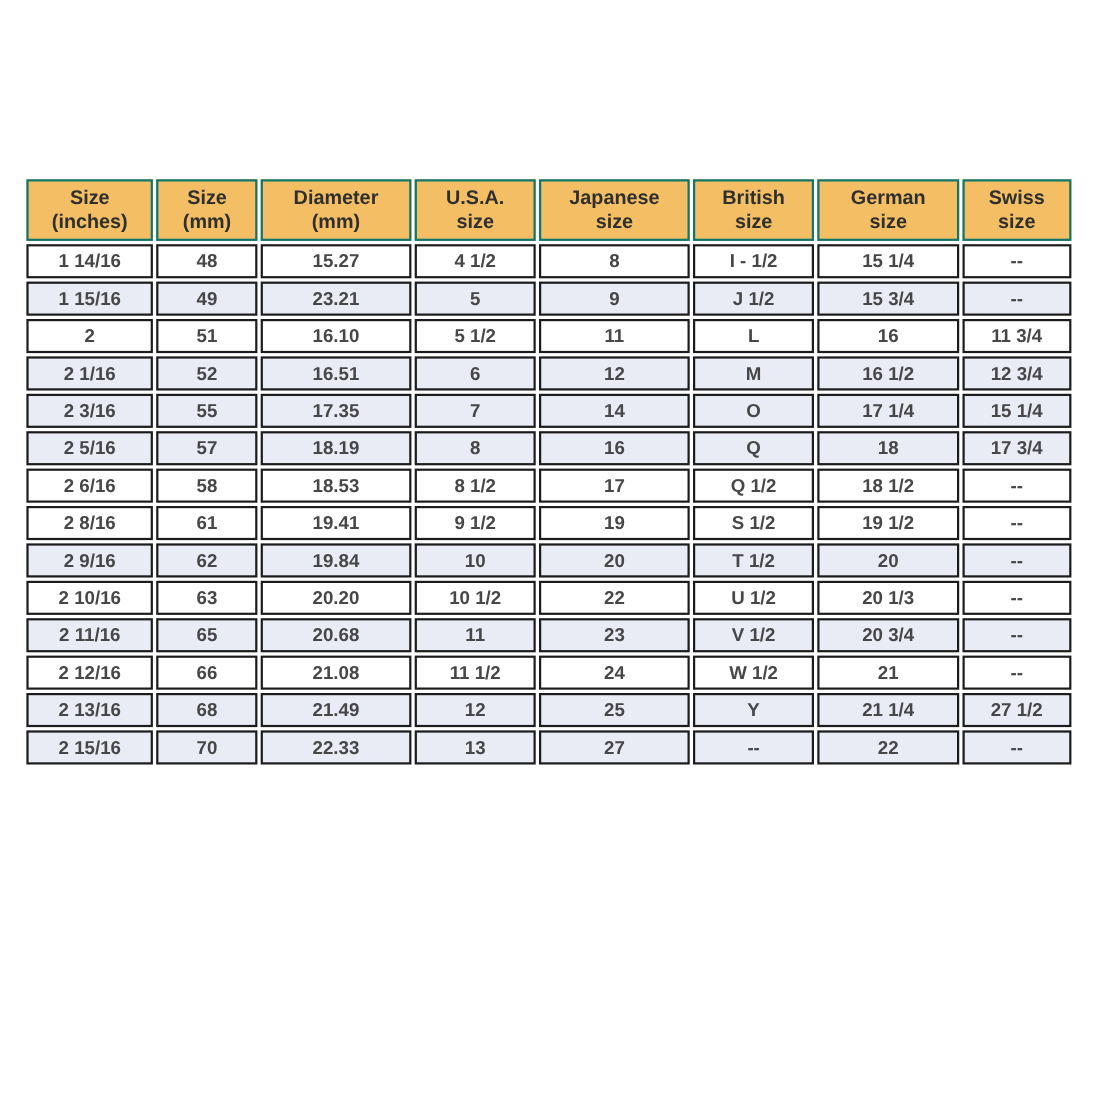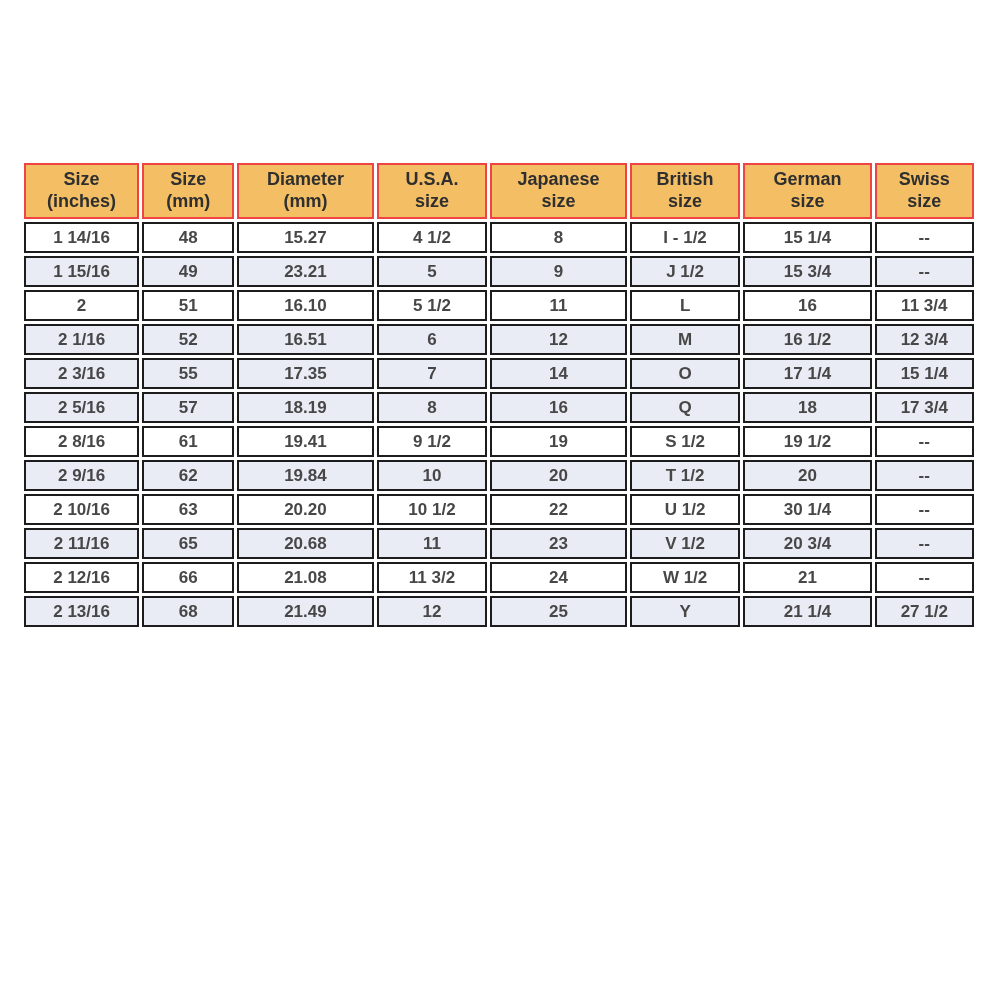--- a/index.html
+++ b/index.html
@@ -25,21 +25,21 @@
   }
   table.size-chart {
     width: 956px;
     table-layout: fixed;
     border-collapse: separate;
     border-spacing: 3px;
     background: #ffffff;
   }
   table.size-chart th {
     background: #F3BE64;
-    border: 2px solid #ef4444;
+    border: 2px solid #0f766e;
     height: 52px;
     font-size: 18px;
     font-weight: bold;
     color: #2f2f2f;
     line-height: 1.2;
     text-align: center;
     vertical-align: middle;
     padding: 0;
   }
   table.size-chart th .hline {
@@ -167,20 +167,30 @@
             <td>2 5/16</td>
             <td>57</td>
             <td>18.19</td>
             <td>8</td>
             <td>16</td>
             <td>Q</td>
             <td>18</td>
             <td>17 3/4</td>
           </tr>
           <tr class="odd">
+            <td>2 6/16</td>
+            <td>58</td>
+            <td>18.53</td>
+            <td>8 1/2</td>
+            <td>17</td>
+            <td>Q 1/2</td>
+            <td>18 1/2</td>
+            <td>--</td>
+          </tr>
+          <tr class="odd">
             <td>2 8/16</td>
             <td>61</td>
             <td>19.41</td>
             <td>9 1/2</td>
             <td>19</td>
             <td>S 1/2</td>
             <td>19 1/2</td>
             <td>--</td>
           </tr>
           <tr class="even">
@@ -193,49 +203,59 @@
             <td>20</td>
             <td>--</td>
           </tr>
           <tr class="odd">
             <td>2 10/16</td>
             <td>63</td>
             <td>20.20</td>
             <td>10 1/2</td>
             <td>22</td>
             <td>U 1/2</td>
-            <td>30 1/4</td>
+            <td>20 1/3</td>
             <td>--</td>
           </tr>
           <tr class="even">
             <td>2 11/16</td>
             <td>65</td>
             <td>20.68</td>
             <td>11</td>
             <td>23</td>
             <td>V 1/2</td>
             <td>20 3/4</td>
             <td>--</td>
           </tr>
           <tr class="odd">
             <td>2 12/16</td>
             <td>66</td>
             <td>21.08</td>
-            <td>11 3/2</td>
+            <td>11 1/2</td>
             <td>24</td>
             <td>W 1/2</td>
             <td>21</td>
             <td>--</td>
           </tr>
           <tr class="even">
             <td>2 13/16</td>
             <td>68</td>
             <td>21.49</td>
             <td>12</td>
             <td>25</td>
             <td>Y</td>
             <td>21 1/4</td>
             <td>27 1/2</td>
           </tr>
+          <tr class="even">
+            <td>2 15/16</td>
+            <td>70</td>
+            <td>22.33</td>
+            <td>13</td>
+            <td>27</td>
+            <td>--</td>
+            <td>22</td>
+            <td>--</td>
+          </tr>
         </tbody>
     </table>
   </div>
 </div>
 
 </body></html>

